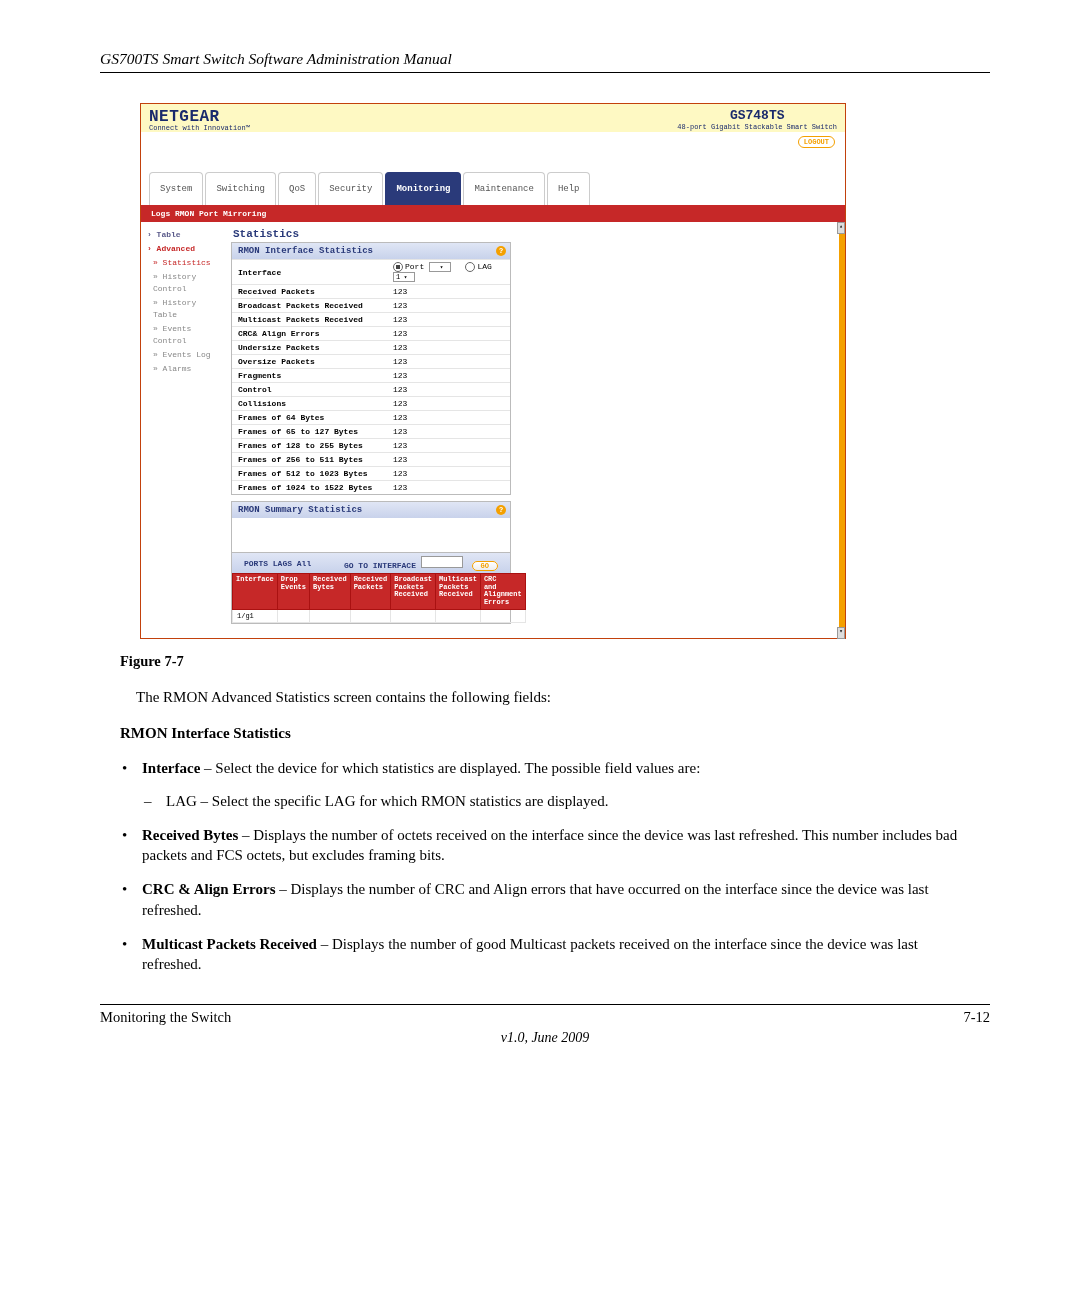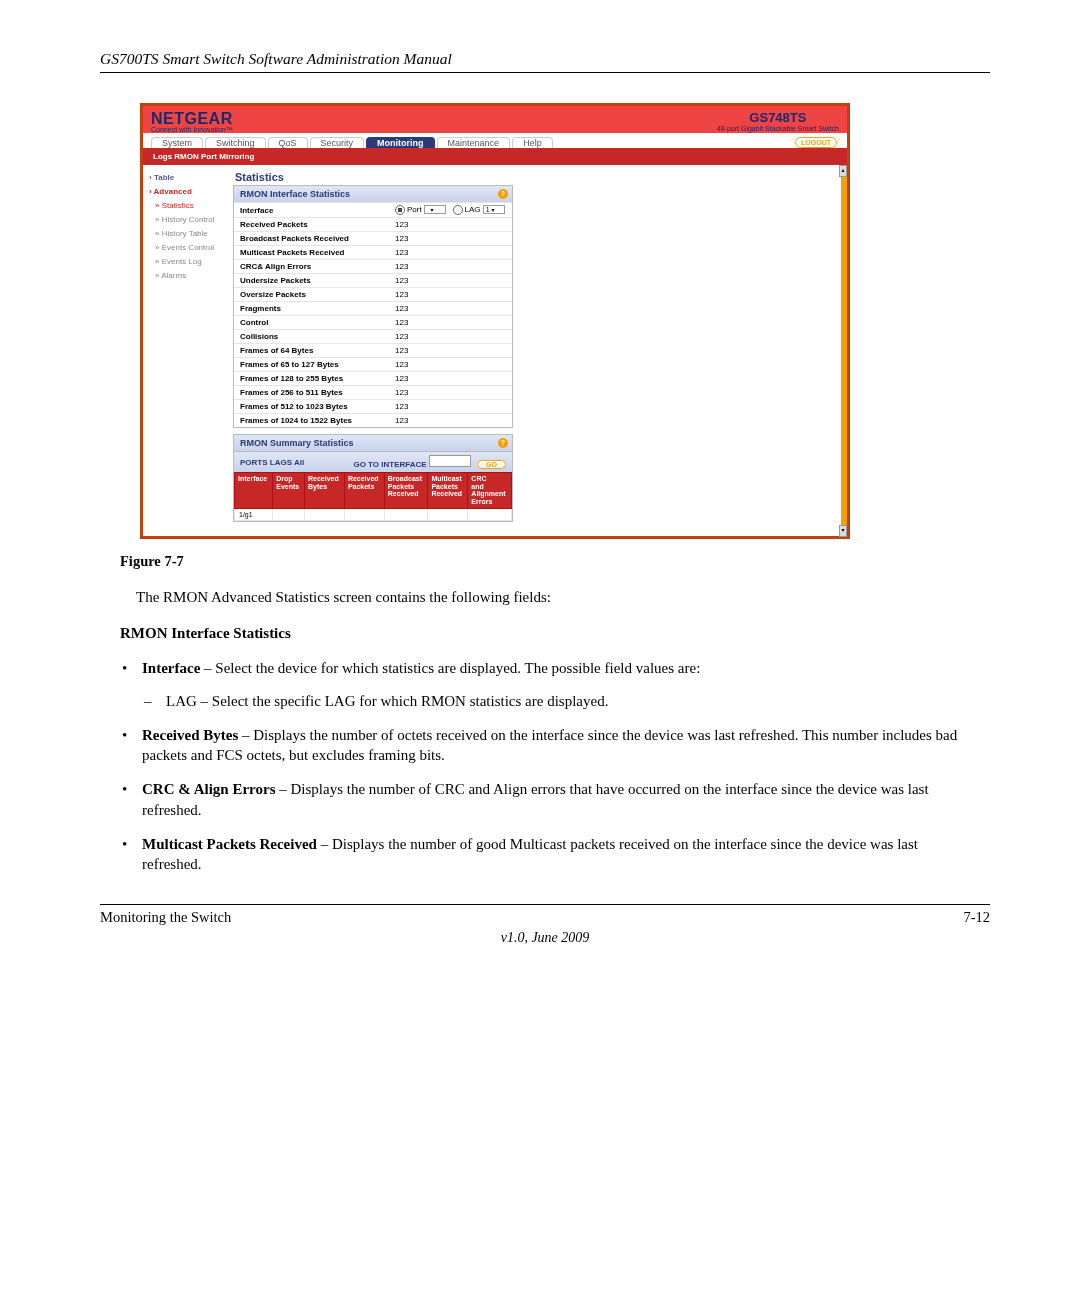--- a/index.html
+++ b/index.html
@@ -15,23 +15,23 @@
   .page-header {
     font-style: italic;
     font-size: 15.5px;
     border-bottom: 1.5px solid #000;
     padding-bottom: 4px;
     margin-bottom: 30px;
   }
   .screenshot {
     width: 704px;
     margin: 0 auto 14px 40px;
-    border: 3px solid #c2410c;
-    font-family: Liberation Sans, sans-serif;
-    background: #ef4444;
+    border: 1px solid #c2410c;
+    font-family: Liberation Mono, monospace;
+    background: #fef9c3;
     font-size: 9px;
   }
   .net-top {
     display: flex;
     justify-content: space-between;
     align-items: flex-start;
     padding: 4px 8px 0 8px;
   }
   .netgear-logo {
     color: #1a2a6c;
@@ -53,28 +53,29 @@
   .product-desc { font-size: 7px; }
   .tabs-row {
     display: flex;
     align-items: center;
     background: #fff;
     padding: 4px 8px 0 8px;
     font-size: 9px;
     position: relative;
   }
   .tab {
-    padding: 0 10px;
+    padding: 11px 10px;
     border: 1px solid #ccc;
     border-bottom: none;
     border-radius: 4px 4px 0 0;
     margin-right: 2px;
     background: #fff;
     color: #555;
     cursor: pointer;
+    margin-top: 36px;
   }
   .tab.active {
     background: #2a3a7a;
     color: #fff;
     font-weight: bold;
     border-color: #2a3a7a;
   }
   .logout {
     position: absolute;
     right: 10px;
@@ -154,22 +155,23 @@
   }
   .row .lbl { flex: 0 0 155px; font-weight: bold; }
   .row .val { flex: 1; }
   .radio { display:inline-block; width:8px;height:8px;border:1px solid #666;border-radius:50%;margin-right:2px;vertical-align:middle;}
   .radio.on { background: radial-gradient(#444 40%, transparent 45%); }
   .selbox { border:1px solid #999; background:#fff; padding:0 2px; font-size:7px; display:inline-block; min-width:16px;}
   .selbox::after { content:" ▾"; font-size:6px;}
   .ports-bar {
     background: linear-gradient(#e0e6f5,#c8d2eb);
     display:flex; justify-content:space-between; align-items:center;
-    padding: 3px 6px; font-size:8px; font-weight:bold; color:#2a3a7a;
+    padding: 3px 12px; font-size:8px; font-weight:bold; color:#2a3a7a;
     border-top:1px solid #bbb;
+    margin-top:34px;
   }
   .go-btn {
     background: linear-gradient(#fff,#eee);
     border:1px solid #f4a000; color:#f4a000;
     border-radius:8px; padding:0 8px; font-size:7px; font-weight:bold;
     margin-left:4px;
   }
   .gotoinput { border:1px solid #999; background:#fff; width:40px; height:10px; display:inline-block;}
   .sum-table { width:100%; border-collapse: collapse; font-size:7px;}
   .sum-table th {

